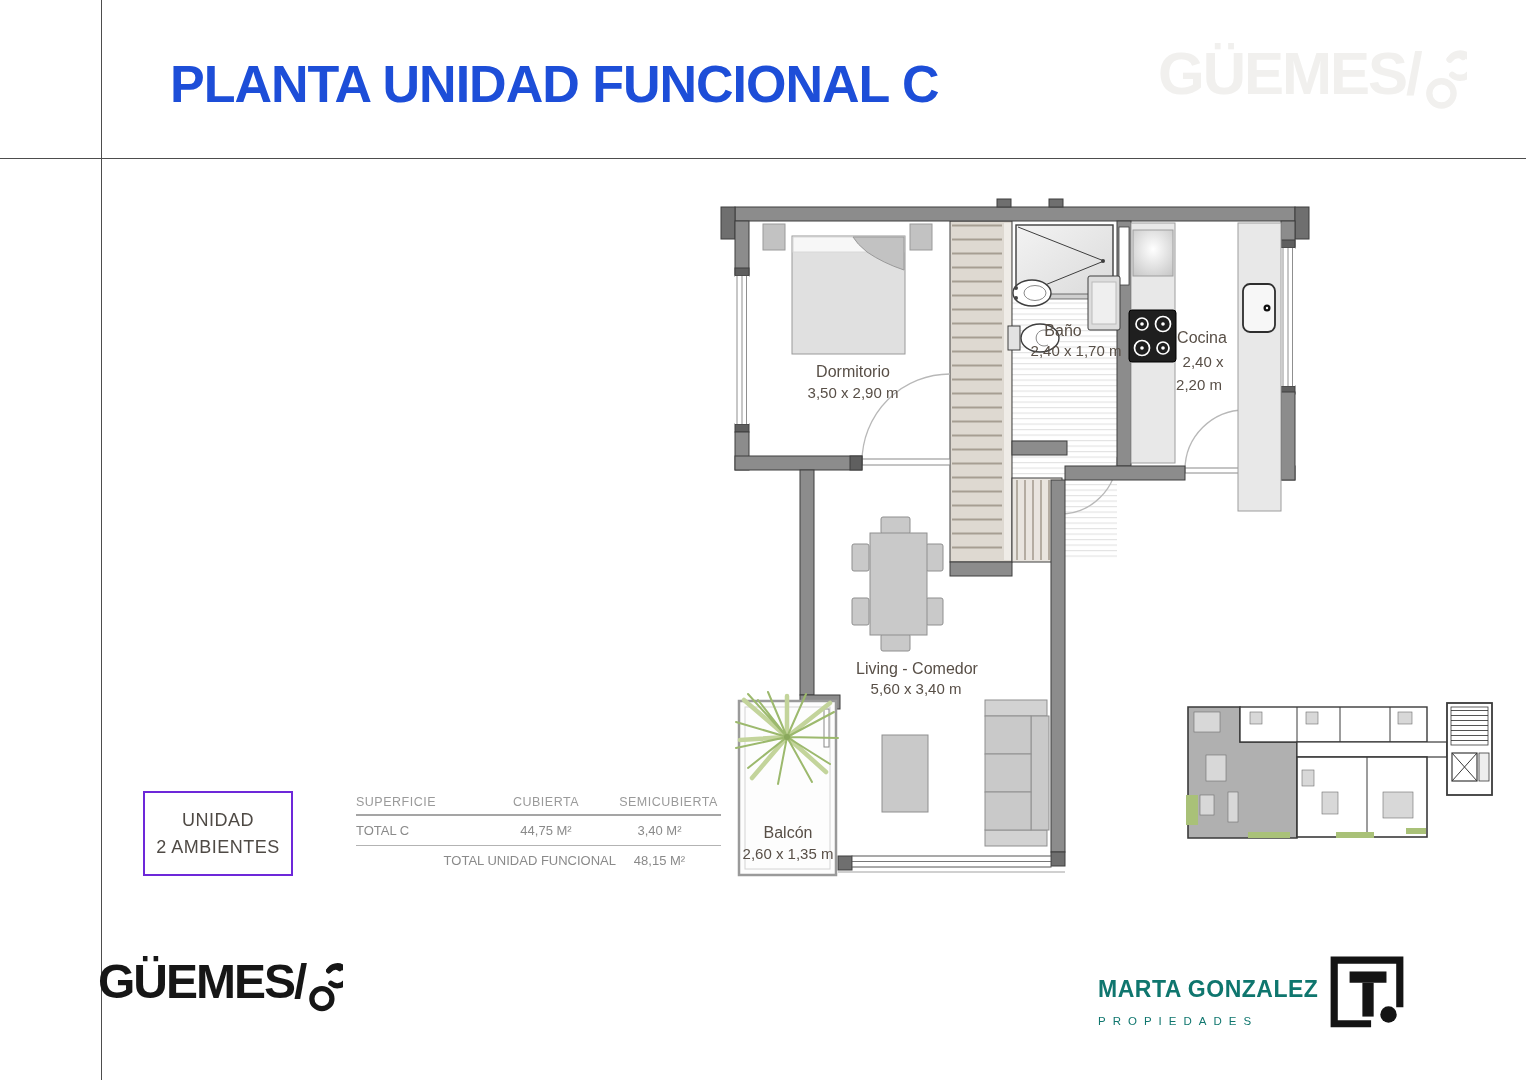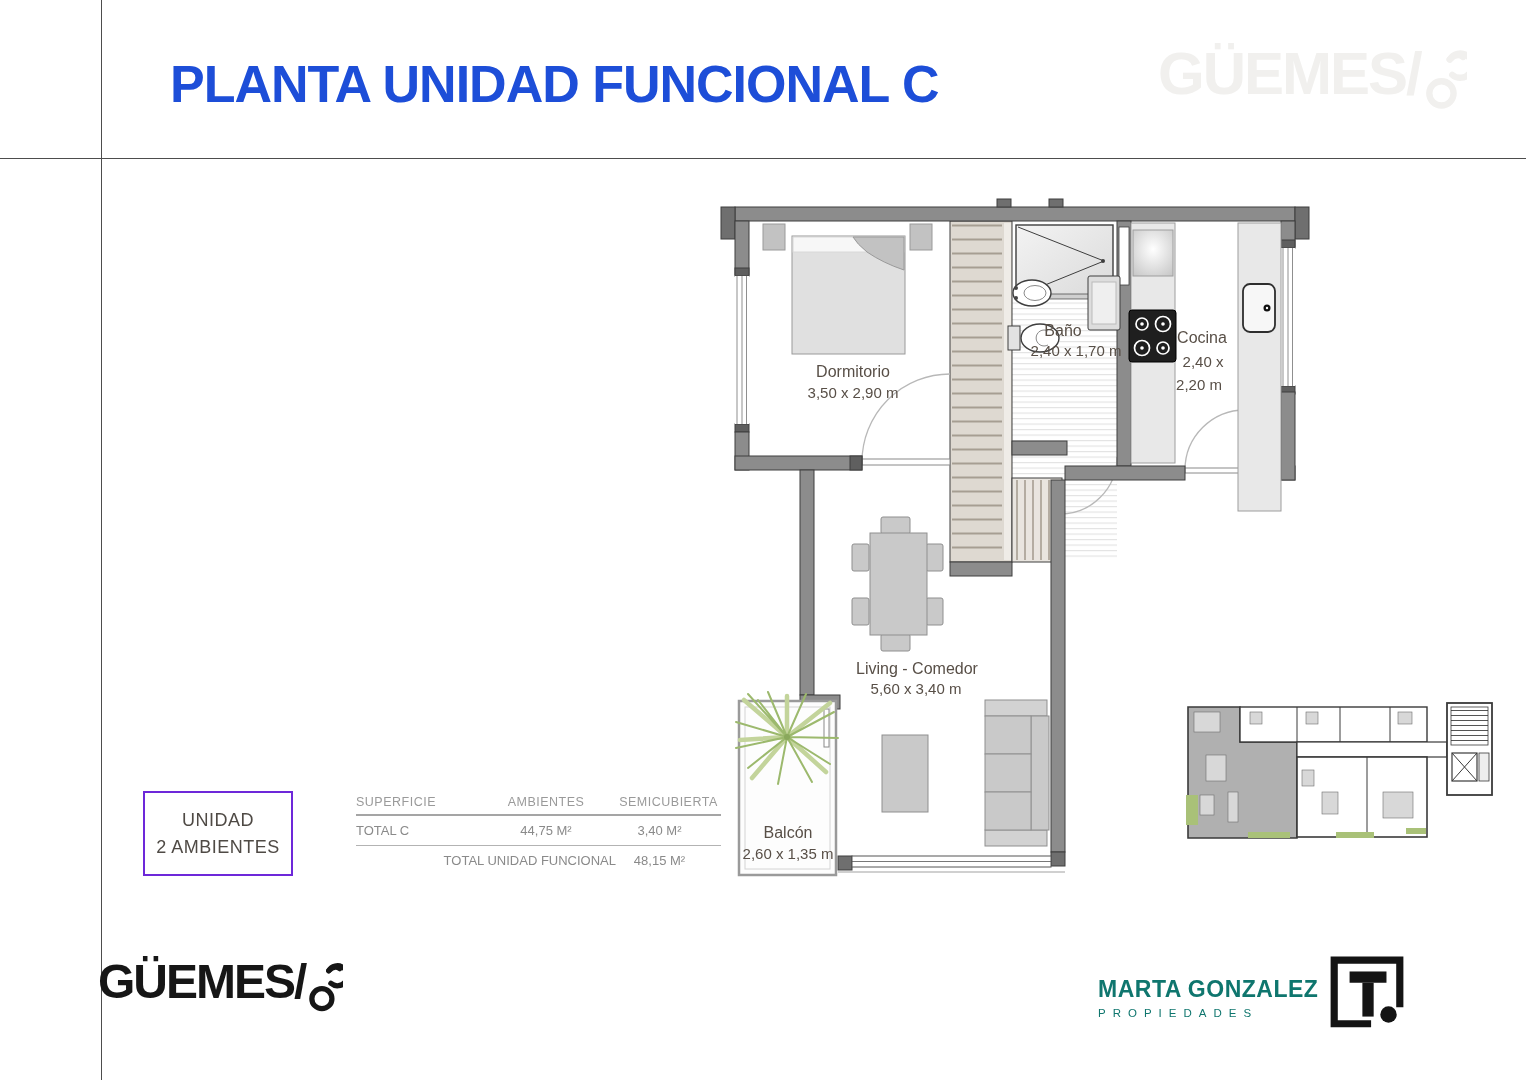--- a/index.html
+++ b/index.html
@@ -24,21 +24,21 @@
   .sum-line{border:none;border-top:2px solid #a5a5a5;margin:0;}
   .sum-line2{border:none;border-top:1px solid #b3b3b3;margin:0;}
   .sum-data{font-size:13px;height:29px;color:#8a8a8a;}
   .c-left{text-align:left;}
   .c-mid{text-align:center;}
   .c-right{text-align:center;padding-right:18px;}
   .c-right-h{text-align:center;padding-right:0;}
   .sum-total-label{grid-column:1 / span 2;text-align:right;}
   .agency{position:absolute;left:1098px;top:976px;color:#0f766e;}
   .agency .ag1{font-size:23px;font-weight:700;letter-spacing:.5px;white-space:nowrap;}
-  .agency .ag2{font-size:11.5px;letter-spacing:7px;margin-top:4px;font-weight:500;white-space:nowrap;}
+  .agency .ag2{font-size:11.5px;letter-spacing:7px;margin-top:12px;font-weight:500;white-space:nowrap;}
   .tlogo{position:absolute;left:1326px;top:952px;}
   svg text{font-family:"Liberation Sans",sans-serif;}
   .room-name{font-size:16px;fill:#584f47;}
   .room-dims{font-size:15px;fill:#584f47;}
 </style>
 </head>
 <body>
 
 <div class="vrule"></div>
 <div class="hrule"></div>
@@ -304,21 +304,21 @@
 </svg>
 
 <div class="unit-box">
   <div>UNIDAD</div>
   <div>2 AMBIENTES</div>
 </div>
 
 <div class="sum-table">
   <div class="sum-row sum-head">
     <div class="c-left">SUPERFICIE</div>
-    <div class="c-mid">AMBIENTES</div>
+    <div class="c-mid">CUBIERTA</div>
     <div class="c-right-h">SEMICUBIERTA</div>
   </div>
   <hr class="sum-line">
   <div class="sum-row sum-data">
     <div class="c-left">TOTAL C</div>
     <div class="c-mid">44,75 M²</div>
     <div class="c-right">3,40 M²</div>
   </div>
   <hr class="sum-line2">
   <div class="sum-row sum-data">

